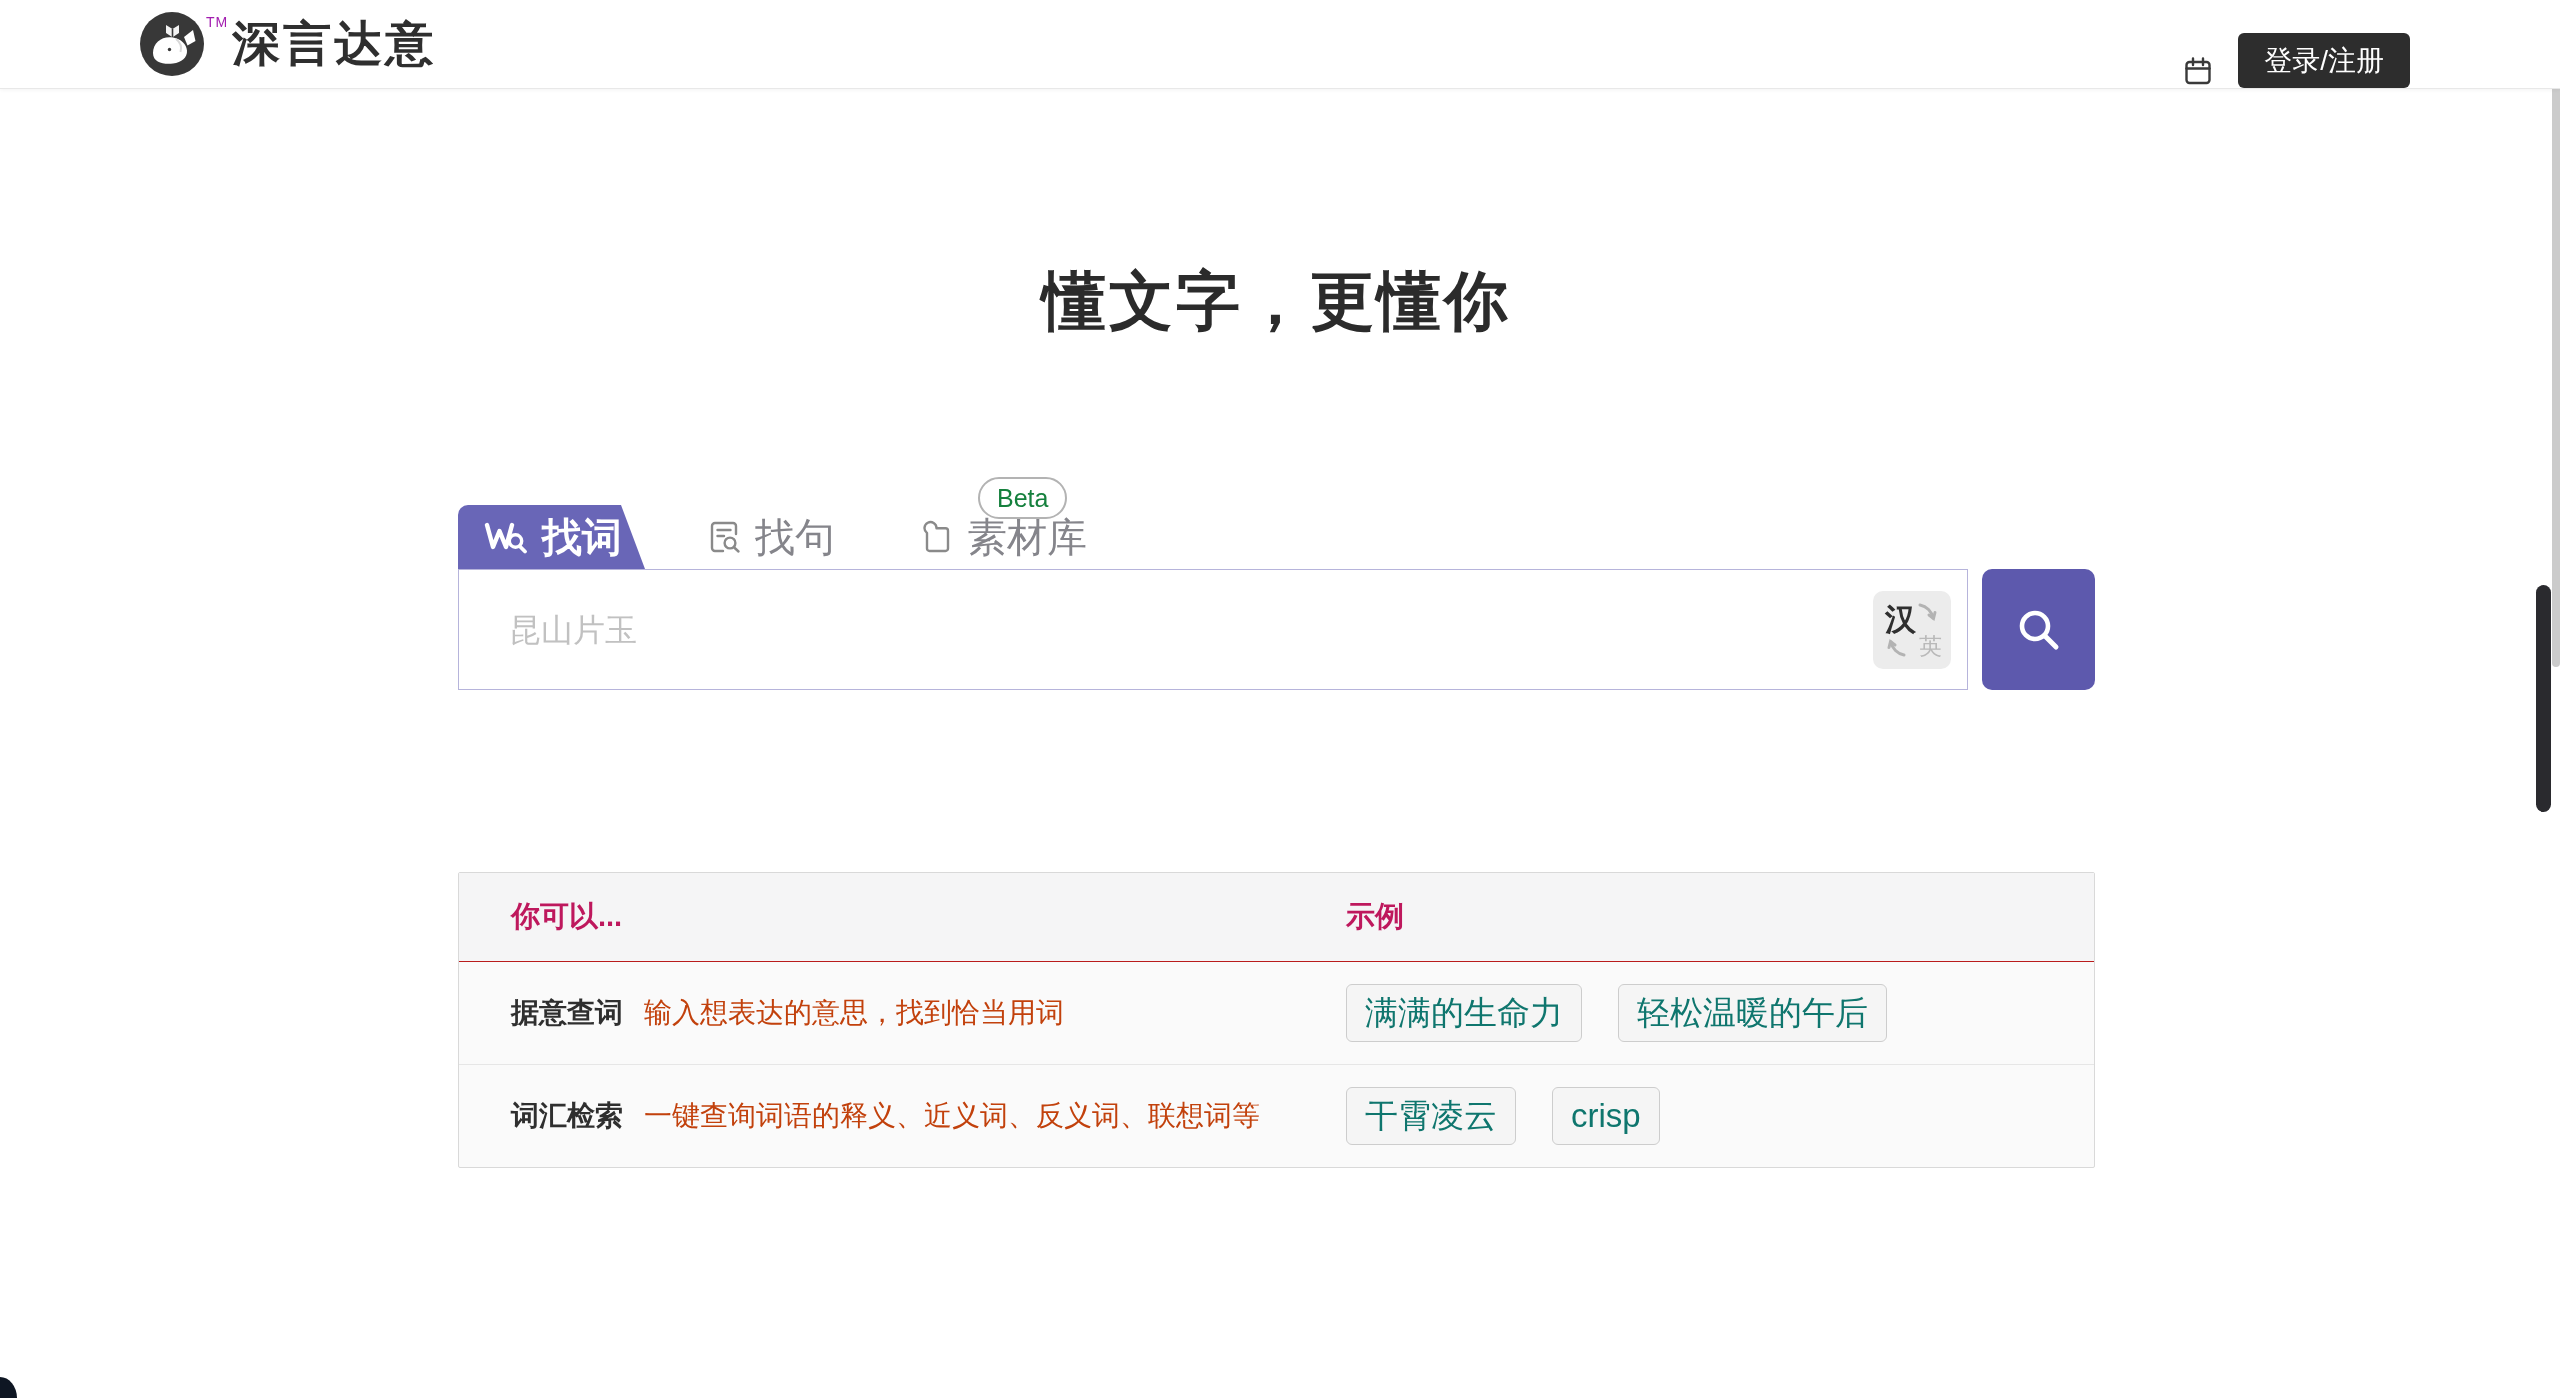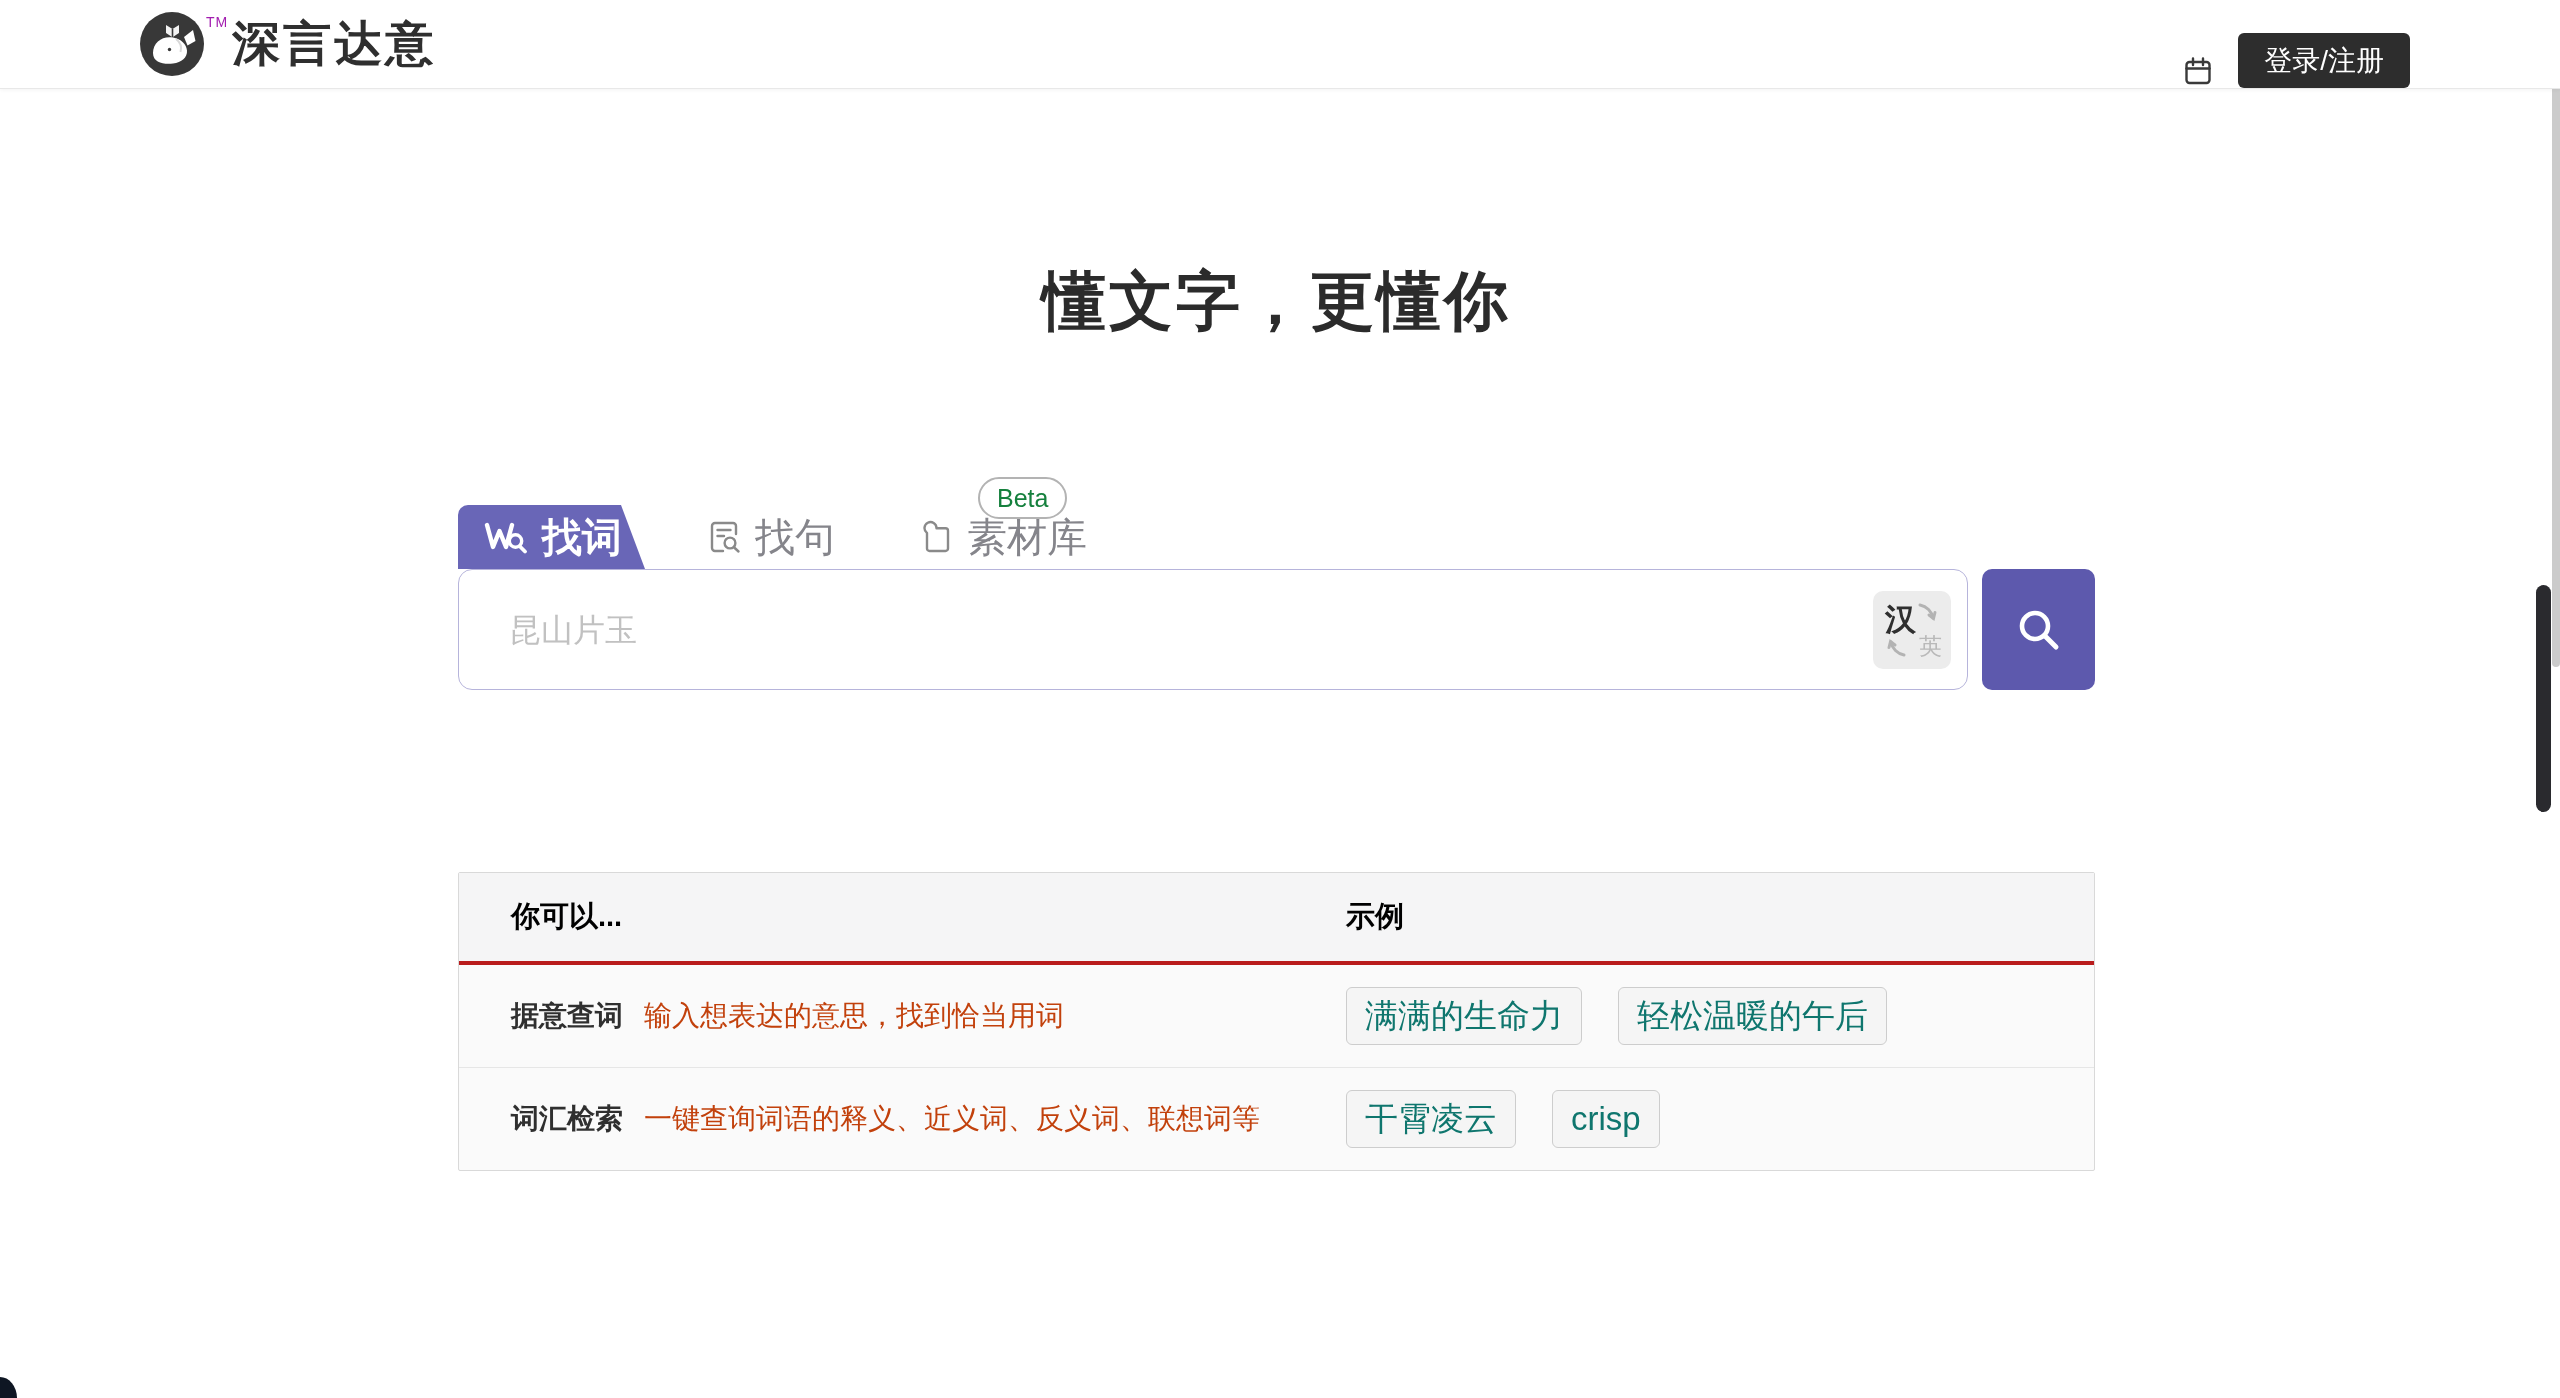--- a/index.html
+++ b/index.html
@@ -45,21 +45,21 @@
   .tab2{margin-left:58px;}
   .tab3{margin-left:72px;}
   .beta-badge{
     position:absolute;left:520px;top:-28px;height:38px;padding:0 17px;
     border:2px solid #b3b3b3;border-radius:21px;background:#fff;
     display:flex;align-items:center;font-size:25px;color:#15803d;
   }
   .search-row{display:flex;}
   .search-input-box{
     position:relative;width:1510px;height:121px;box-sizing:border-box;background:#fff;
-    border:1px solid #b6b4db;border-radius:14px;padding-left:48px;
+    border:1px solid #b6b4db;border-radius:0;padding-left:48px;
   }
   .search-input{
     position:absolute;left:48px;top:0;height:100%;width:1320px;border:none;outline:none;
     font-size:32px;font-family:inherit;color:#333;background:transparent;
   }
   .search-input::placeholder{color:#c1c1c1;}
   .lang-toggle{
     position:absolute;right:16px;top:21px;width:78px;height:78px;background:#ececec;
     border:none;border-radius:10px;cursor:pointer;padding:0;font-family:inherit;
   }
@@ -69,21 +69,21 @@
   .search-btn{
     margin-left:14px;width:113px;height:121px;background:#5d59ad;border:none;border-radius:10px;
     display:flex;align-items:center;justify-content:center;cursor:pointer;
   }
   
   .gtable{
     position:absolute;left:458px;top:872px;width:1637px;box-sizing:border-box;
     border:1px solid #d9d9d9;border-radius:2px;background:#fafafa;
   }
   .g-row{display:flex;align-items:center;}
-  .g-head{height:88px;background:#f5f5f6;border-bottom:4px solid #b91c1c;font-weight:700;font-size:29px;color:#000000;}
+  .g-head{height:88px;background:#f5f5f6;border-bottom:1px solid #b91c1c;font-weight:700;font-size:29px;color:#be185d;}
   .g-body{height:102px;font-size:28px;}
   .g-body + .g-body{border-top:1px solid #e6e6e6;}
   .g-col1{width:887px;box-sizing:border-box;padding-left:52px;display:flex;align-items:center;}
   .g-col2{flex:1;display:flex;align-items:center;gap:36px;}
   .feat{font-weight:700;color:#2f2f2f;flex:0 0 auto;}
   .feat-desc{color:#c2410c;margin-left:21px;}
   .chip{
     height:58px;padding:0 18px;background:#f5f5f5;border:1px solid #cdcdcd;border-radius:6px;
     font-size:33px;color:#0f766e;font-family:inherit;display:flex;align-items:center;cursor:pointer;
   }

